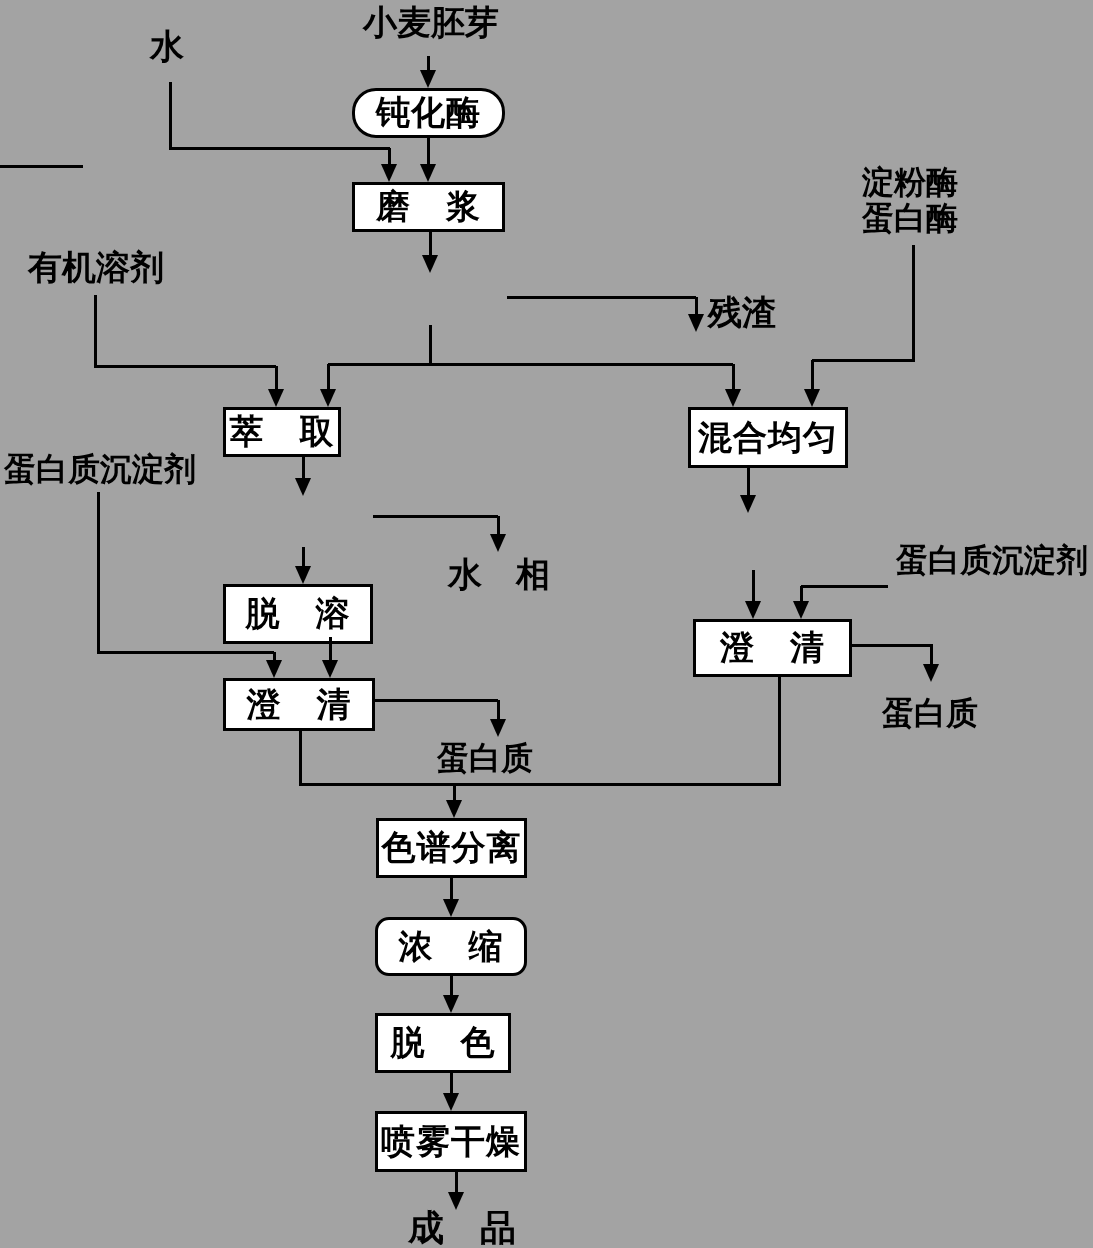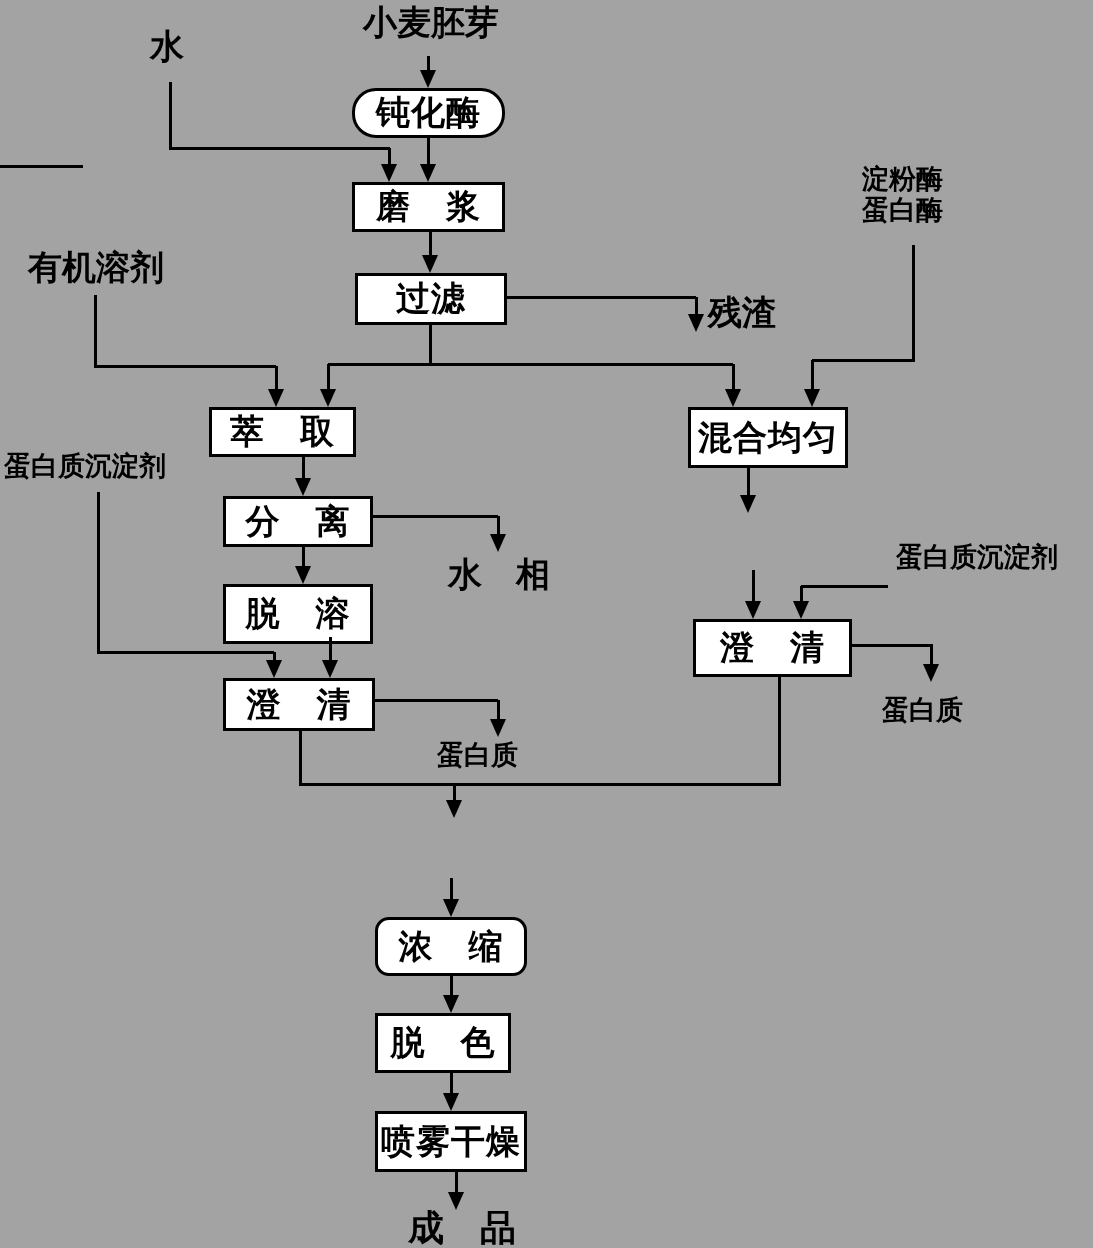--- a/index.html
+++ b/index.html
@@ -20,21 +20,21 @@
     white-space:pre;
     letter-spacing:1px;
     background:#fff;
   }
   .lbl{
     position:absolute;
     font-size:34px;font-weight:bold;
     white-space:pre;
     line-height:1.0;
   }
-  .lbl-sm{font-size:27px;}
+  .lbl-sm{font-size:32px;}
   .stack{display:flex;flex-direction:column;align-items:center;gap:4px;}
   .seg{position:absolute;background:#000;}
   .ah{
     position:absolute;width:0;height:0;
     border-left:8px solid transparent;
     border-right:8px solid transparent;
     border-top:18px solid #000;
   }
 </style>
 </head>
@@ -54,27 +54,26 @@
   </div>
 
   <div class="lbl" style="left:448px;top:558px;">水　相</div>
   <div class="lbl lbl-sm" style="left:896px;top:544px;">蛋白质沉淀剂</div>
   <div class="lbl lbl-sm" style="left:437px;top:742px;">蛋白质</div>
   <div class="lbl lbl-sm" style="left:882px;top:697px;">蛋白质</div>
   <div class="lbl" style="left:408px;top:1210px;font-size:36px;">成　品</div>
 
   <div class="box" style="left:352px;top:88px;width:153px;height:50px;border-radius:24px;">钝化酶</div>
   <div class="box" style="left:352px;top:182px;width:153px;height:50px;">磨　浆</div>
-  <div class="box" style="left:355px;top:273px;width:152px;height:52px;">过滤</div>
-  <div class="box" style="left:209px;top:407px;width:147px;height:50px;">萃　取</div>
-  <div class="box" style="left:223px;top:496px;width:150px;height:51px;">分　离</div>
+  <div class="box" style="left:223px;top:407px;width:118px;height:50px;">萃　取</div>
   <div class="box" style="left:223px;top:584px;width:150px;height:60px;">脱　溶</div>
   <div class="box" style="left:223px;top:678px;width:152px;height:53px;">澄　清</div>
   <div class="box" style="left:688px;top:407px;width:160px;height:61px;">混合均匀</div>
   <div class="box" style="left:693px;top:619px;width:159px;height:58px;">澄　清</div>
+  <div class="box" style="left:376px;top:818px;width:151px;height:60px;">色谱分离</div>
   <div class="box" style="left:375px;top:917px;width:152px;height:59px;border-radius:14px;">浓　缩</div>
   <div class="box" style="left:375px;top:1013px;width:136px;height:60px;">脱　色</div>
   <div class="box" style="left:375px;top:1111px;width:152px;height:61px;">喷雾干燥</div>
 
 <div class="seg" style="left: 170px; top: 147px; width: 220px; height: 3px; background: rgb(0, 0, 0);"></div>
     <div class="seg" style="left: 95px; top: 365px; width: 181px; height: 3px; background: rgb(0, 0, 0);"></div>
     <div class="seg" style="left: 328px; top: 363px; width: 405px; height: 3px; background: rgb(0, 0, 0);"></div>
     <div class="seg" style="left: 98px; top: 651px; width: 176px; height: 3px; background: rgb(0, 0, 0);"></div>
     <div class="seg" style="left: 507px; top: 296px; width: 189px; height: 3px; background: rgb(0, 0, 0);"></div>
     <div class="seg" style="left: 373px; top: 515px; width: 125px; height: 3px; background: rgb(0, 0, 0);"></div>

